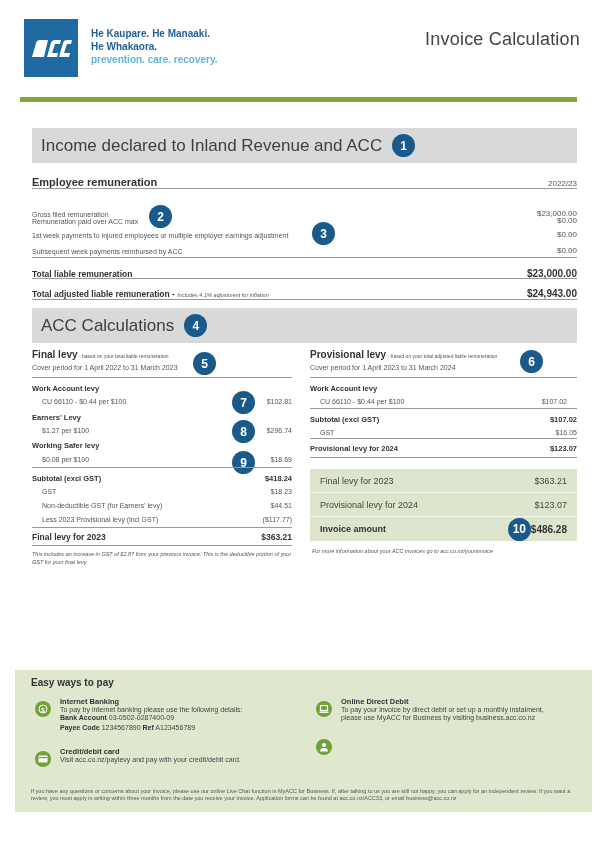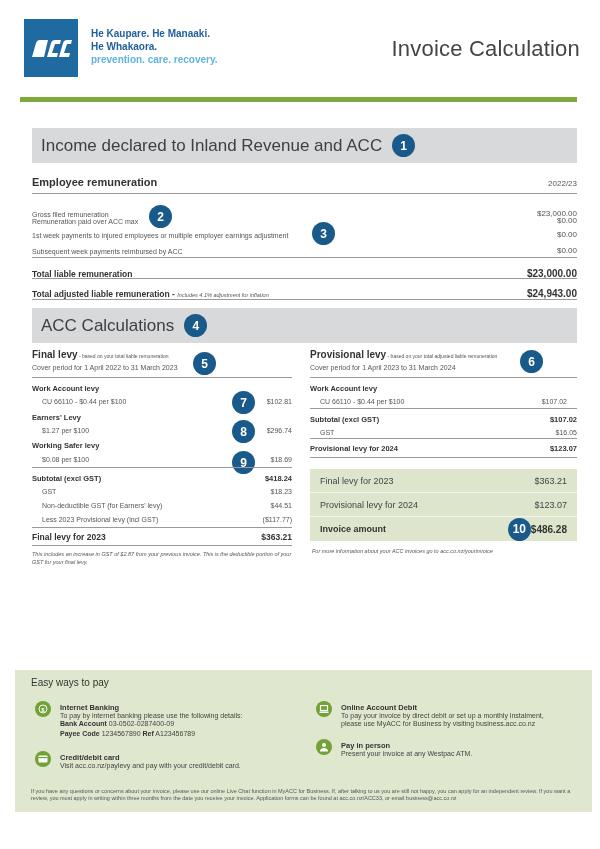--- a/index.html
+++ b/index.html
@@ -4,30 +4,30 @@
 <style>
   * { box-sizing: border-box; margin: 0; padding: 0; }
   html, body { width: 600px; height: 849px; background: #ffffff; overflow: hidden; }
   body { font-family: "Liberation Sans", sans-serif; color: #333333; position: relative; }
 
   .header { position: absolute; left: 0; top: 0; width: 600px; height: 100px; }
   .logo-box { position: absolute; left: 24px; top: 19px; width: 54px; height: 58px; background: #1f6aa0; display: flex; align-items: center; justify-content: center; }
   .logo-box svg { width: 42px; height: 22px; }
   .tagline { position: absolute; left: 91px; top: 27px; font-size: 10px; line-height: 13px; font-weight: bold; color: #1f5f9a; }
   .tagline .line3 { color: #5fb4e0; font-weight: bold; }
-  .page-title { position: absolute; right: 20px; top: 36px; font-family: "Liberation Sans", sans-serif; font-size: 22px; color: #444; letter-spacing: 0.2px; }
+  .page-title { position: absolute; right: 20px; top: 29px; font-family: "Liberation Sans", sans-serif; font-size: 18px; color: #444; letter-spacing: 0.2px; }
   .green-rule { position: absolute; left: 20px; top: 97px; width: 557px; height: 5px; background: #7ea83a; }
 
   .section-bar { position: absolute; left: 32px; width: 545px; height: 35px; background: #d8d9db; display: flex; align-items: center; padding-left: 9px; }
   .section-bar .title { font-size: 17px; color: #404040; }
   .badge { display: inline-flex; align-items: center; justify-content: center; width: 23px; height: 23px; border-radius: 50%; background: #1a5a8a; color: #fff; font-size: 12px; font-weight: bold; }
   .section-bar .badge { margin-left: 10px; }
   .abs-badge { position: absolute; }
 
-  .emp-head { position: absolute; left: 32px; top: 176px; width: 545px; display: flex; justify-content: space-between; align-items: baseline; padding-bottom: 5px; border-bottom: 1px solid #9a9a9a; }
+  .emp-head { position: absolute; left: 32px; top: 176px; width: 545px; display: flex; justify-content: space-between; align-items: baseline; border-bottom: 1px solid #9a9a9a; }
   .emp-head .label { font-size: 11px; font-weight: bold; color: #333; }
   .emp-head .year { font-size: 8px; color: #555; }
 
   .row { position: absolute; left: 32px; width: 545px; display: flex; justify-content: space-between; align-items: flex-end; font-size: 7px; color: #555; }
   .row .val { font-size: 8px; color: #555; }
   .row.total { font-weight: bold; color: #333; font-size: 8.5px; }
   .row.total .val { font-size: 10px; font-weight: bold; color: #333; }
   .hr { position: absolute; height: 1px; background: #9a9a9a; }
   .small-italic { font-style: italic; font-weight: normal; font-size: 5.5px; color: #555; }
 
@@ -42,24 +42,24 @@
 
   .summary { position: absolute; left: 310px; top: 469px; width: 267px; background: #dde6cd; }
   .summary .srow { height: 24px; display: flex; justify-content: space-between; align-items: center; padding: 0 10px; font-size: 9px; color: #444; border-bottom: 1px solid #f3f6ee; }
   .summary .srow.total { font-weight: bold; color: #333; border-bottom: none; text-align: right; }
   .summary .srow.total .right { display: flex; align-items: center; }
   .summary .srow.total .amount { font-size: 10px; }
 
   .footnote { position: absolute; font-style: italic; font-size: 5.5px; color: #555; line-height: 8px; }
 
   .pay-box { position: absolute; left: 15px; top: 670px; width: 577px; height: 142px; background: #dfe7cf; }
-  .pay-title { position: absolute; left: 16px; top: 7px; font-size: 10px; font-weight: normal; color: #333; }
+  .pay-title { position: absolute; left: 16px; top: 7px; font-size: 10px; font-weight: bold; color: #333; }
   .pay-item { position: absolute; display: flex; align-items: flex-start; }
   .pay-icon { width: 16px; height: 16px; border-radius: 50%; background: #72a236; display: flex; align-items: center; justify-content: center; margin-right: 9px; margin-top: 3px; flex-shrink: 0; }
-  .pay-text { font-size: 7px; line-height: 8px; color: #444; margin-top: 6px; }
+  .pay-text { font-size: 7px; line-height: 8px; color: #444; }
   .pay-text .ptitle { font-weight: bold; font-size: 7.5px; color: #333; }
   .pay-text b { color: #333; }
   .disclaimer { position: absolute; left: 16px; top: 118px; width: 550px; font-size: 5.5px; line-height: 7px; color: #555; }
 </style>
 </head>
 <body>
 
 <div class="header">
   <div class="logo-box">
     <svg viewBox="0 0 42 22">
@@ -259,33 +259,29 @@
   </div>
 
   <div class="pay-item" style="left:301px; top:28px;">
     <span class="pay-icon">
       <svg width="10" height="9" viewBox="0 0 10 9">
           <rect x="1.5" y="0.5" width="7" height="5" fill="none" stroke="#fff" stroke-width="1.2"></rect>
           <rect x="0.5" y="6.5" width="9" height="1.5" fill="#fff"></rect>
         </svg>
     </span>
     <div class="pay-text">
-      <div class="ptitle">Online Account Debit</div>
+      <div class="ptitle">Online Direct Debit</div>
       <div>To pay your invoice by direct debit or set up a monthly instalment,</div>
       <div>please use MyACC for Business by visiting business.acc.co.nz</div>
     </div>
   </div>
 
   <div class="pay-item" style="left:301px; top:66px;">
     <span class="pay-icon">
       <svg width="10" height="10" viewBox="0 0 10 10">
           <circle cx="5" cy="3" r="2" fill="#fff"></circle>
           <path d="M1 9.5 Q1 6 5 6 Q9 6 9 9.5 Z" fill="#fff"></path>
         </svg>
     </span>
-    <div class="pay-text">
-      <div class="ptitle">Pay in person</div>
-      <div>Present your invoice at any Westpac ATM.</div>
-    </div>
   </div>
 
   <div class="disclaimer">If you have any questions or concerns about your invoice, please use our online Live Chat function in MyACC for Business. If, after talking to us you are still not happy, you can apply for an independent review. If you want a review, you must apply in writing within three months from the date you receive your invoice. Application forms can be found at acc.co.nz/ACC33, or email business@acc.co.nz</div>
 </div>
 
 </body></html>

